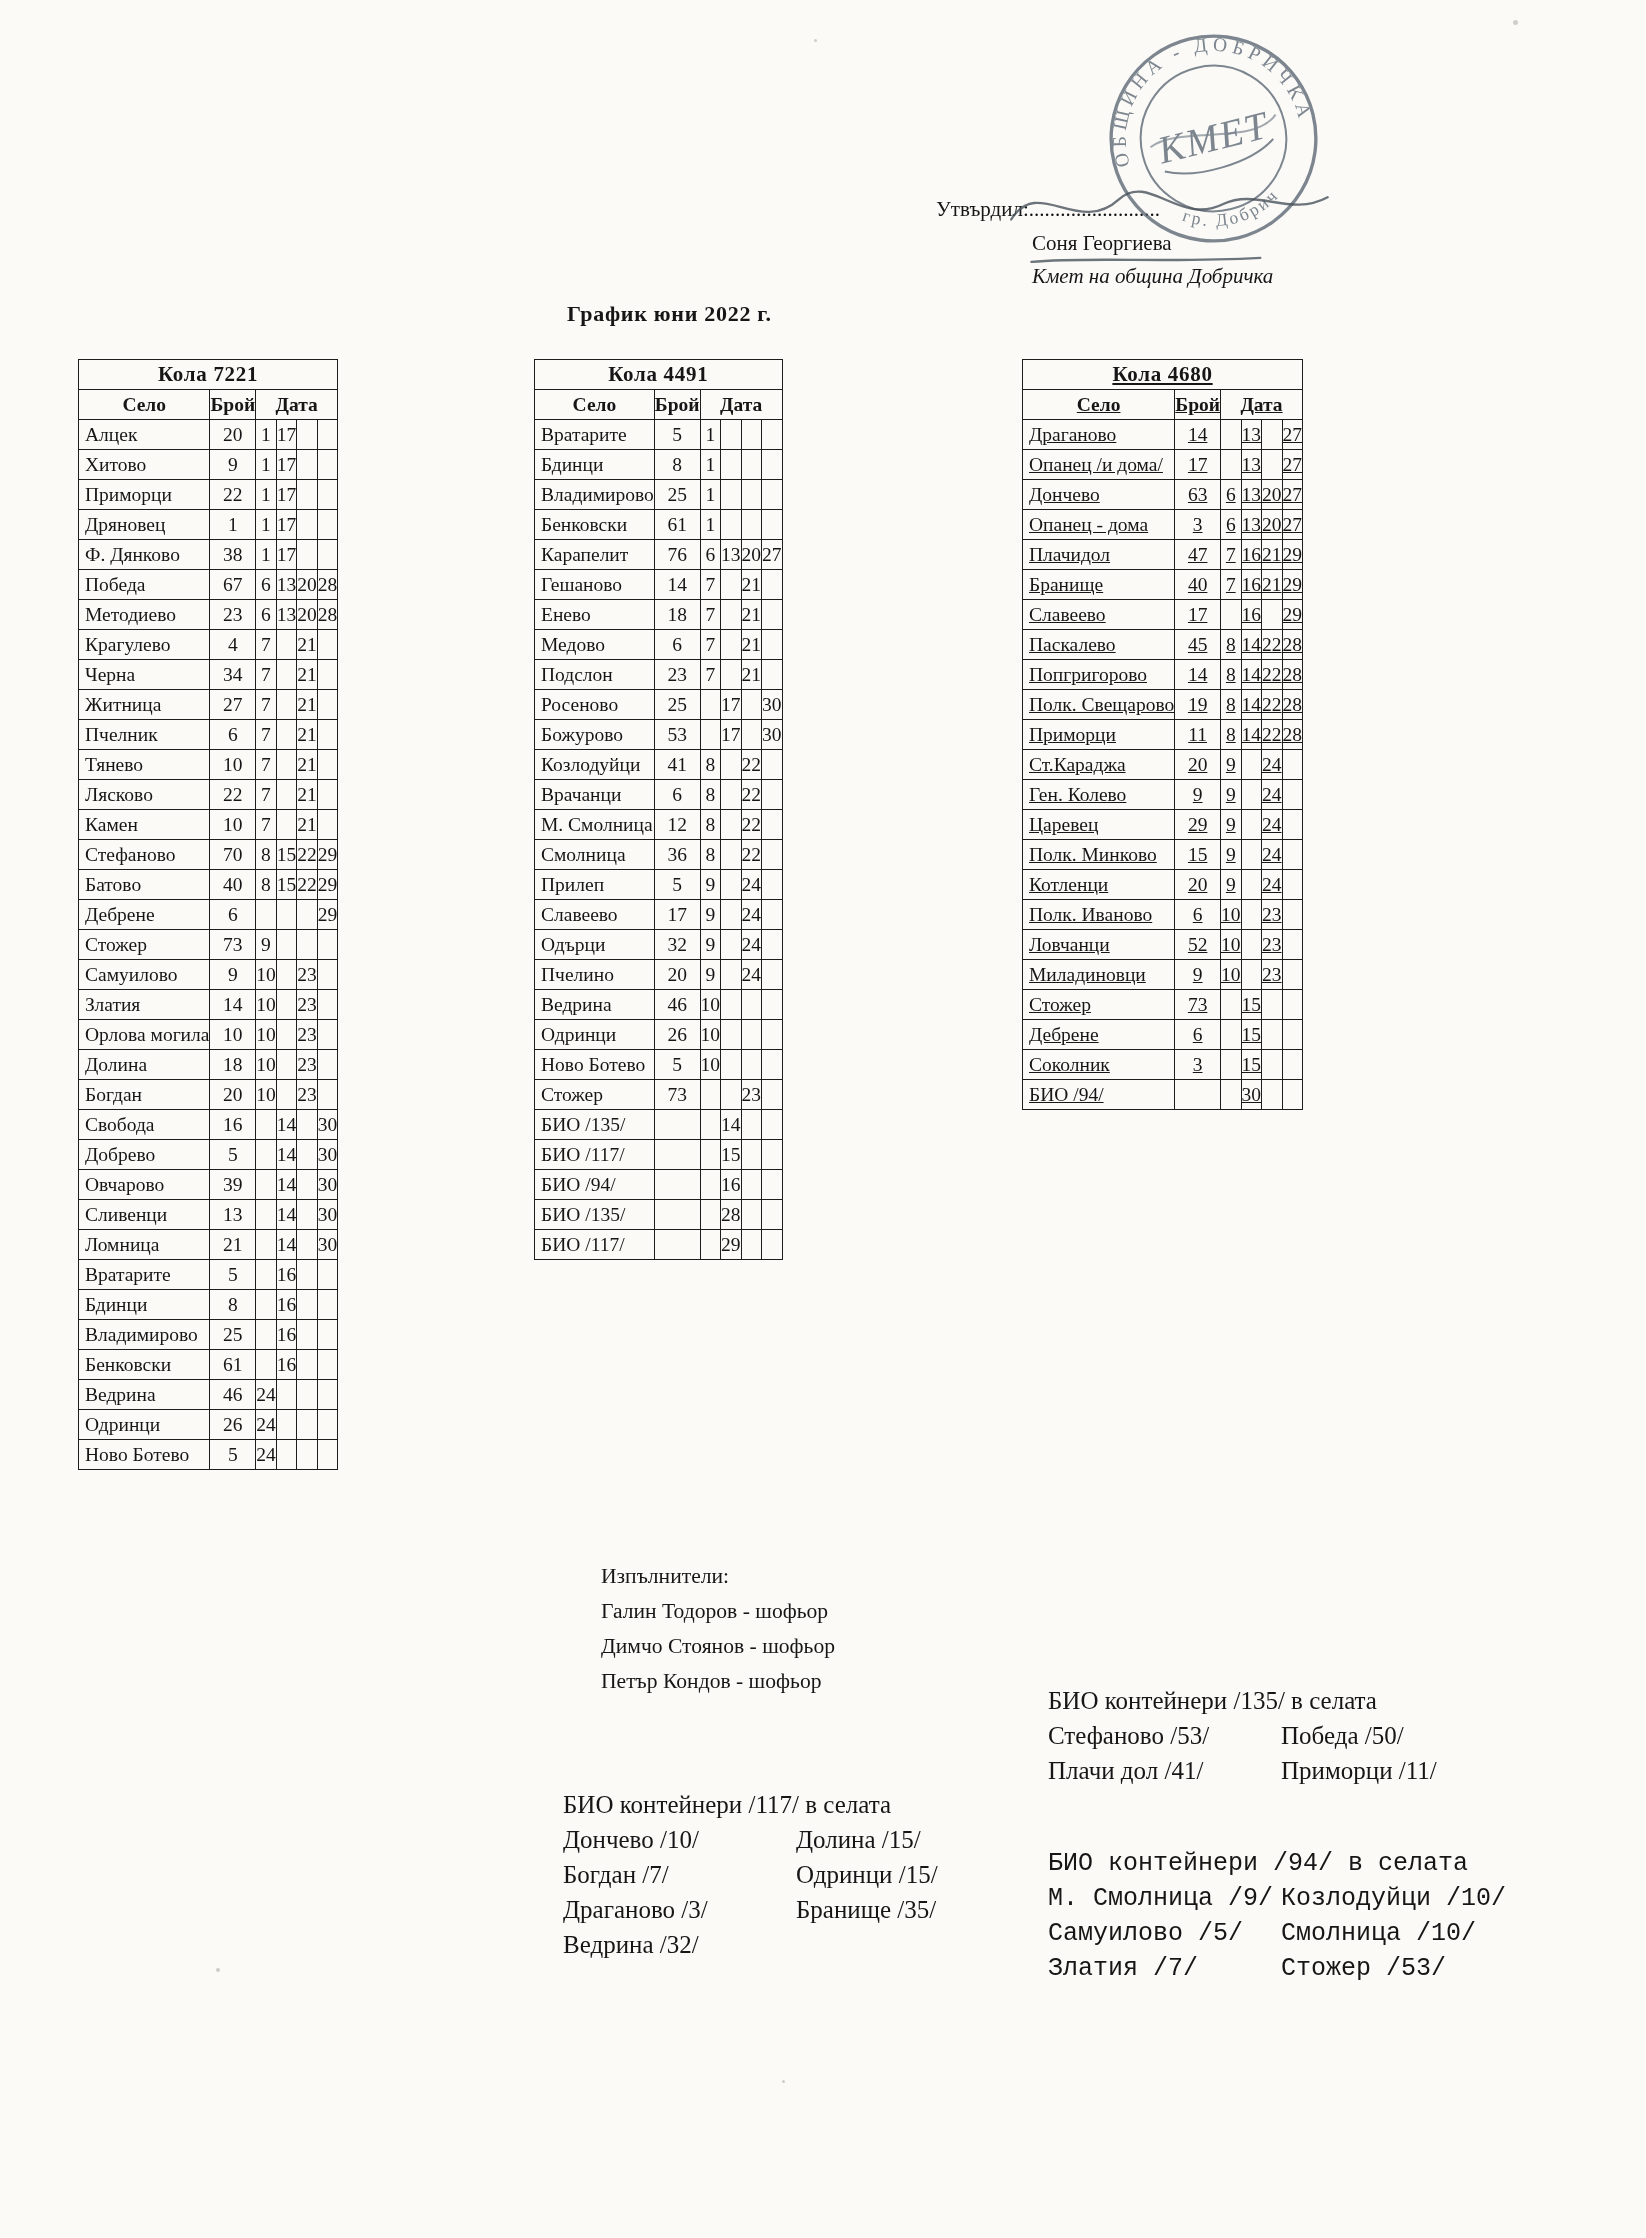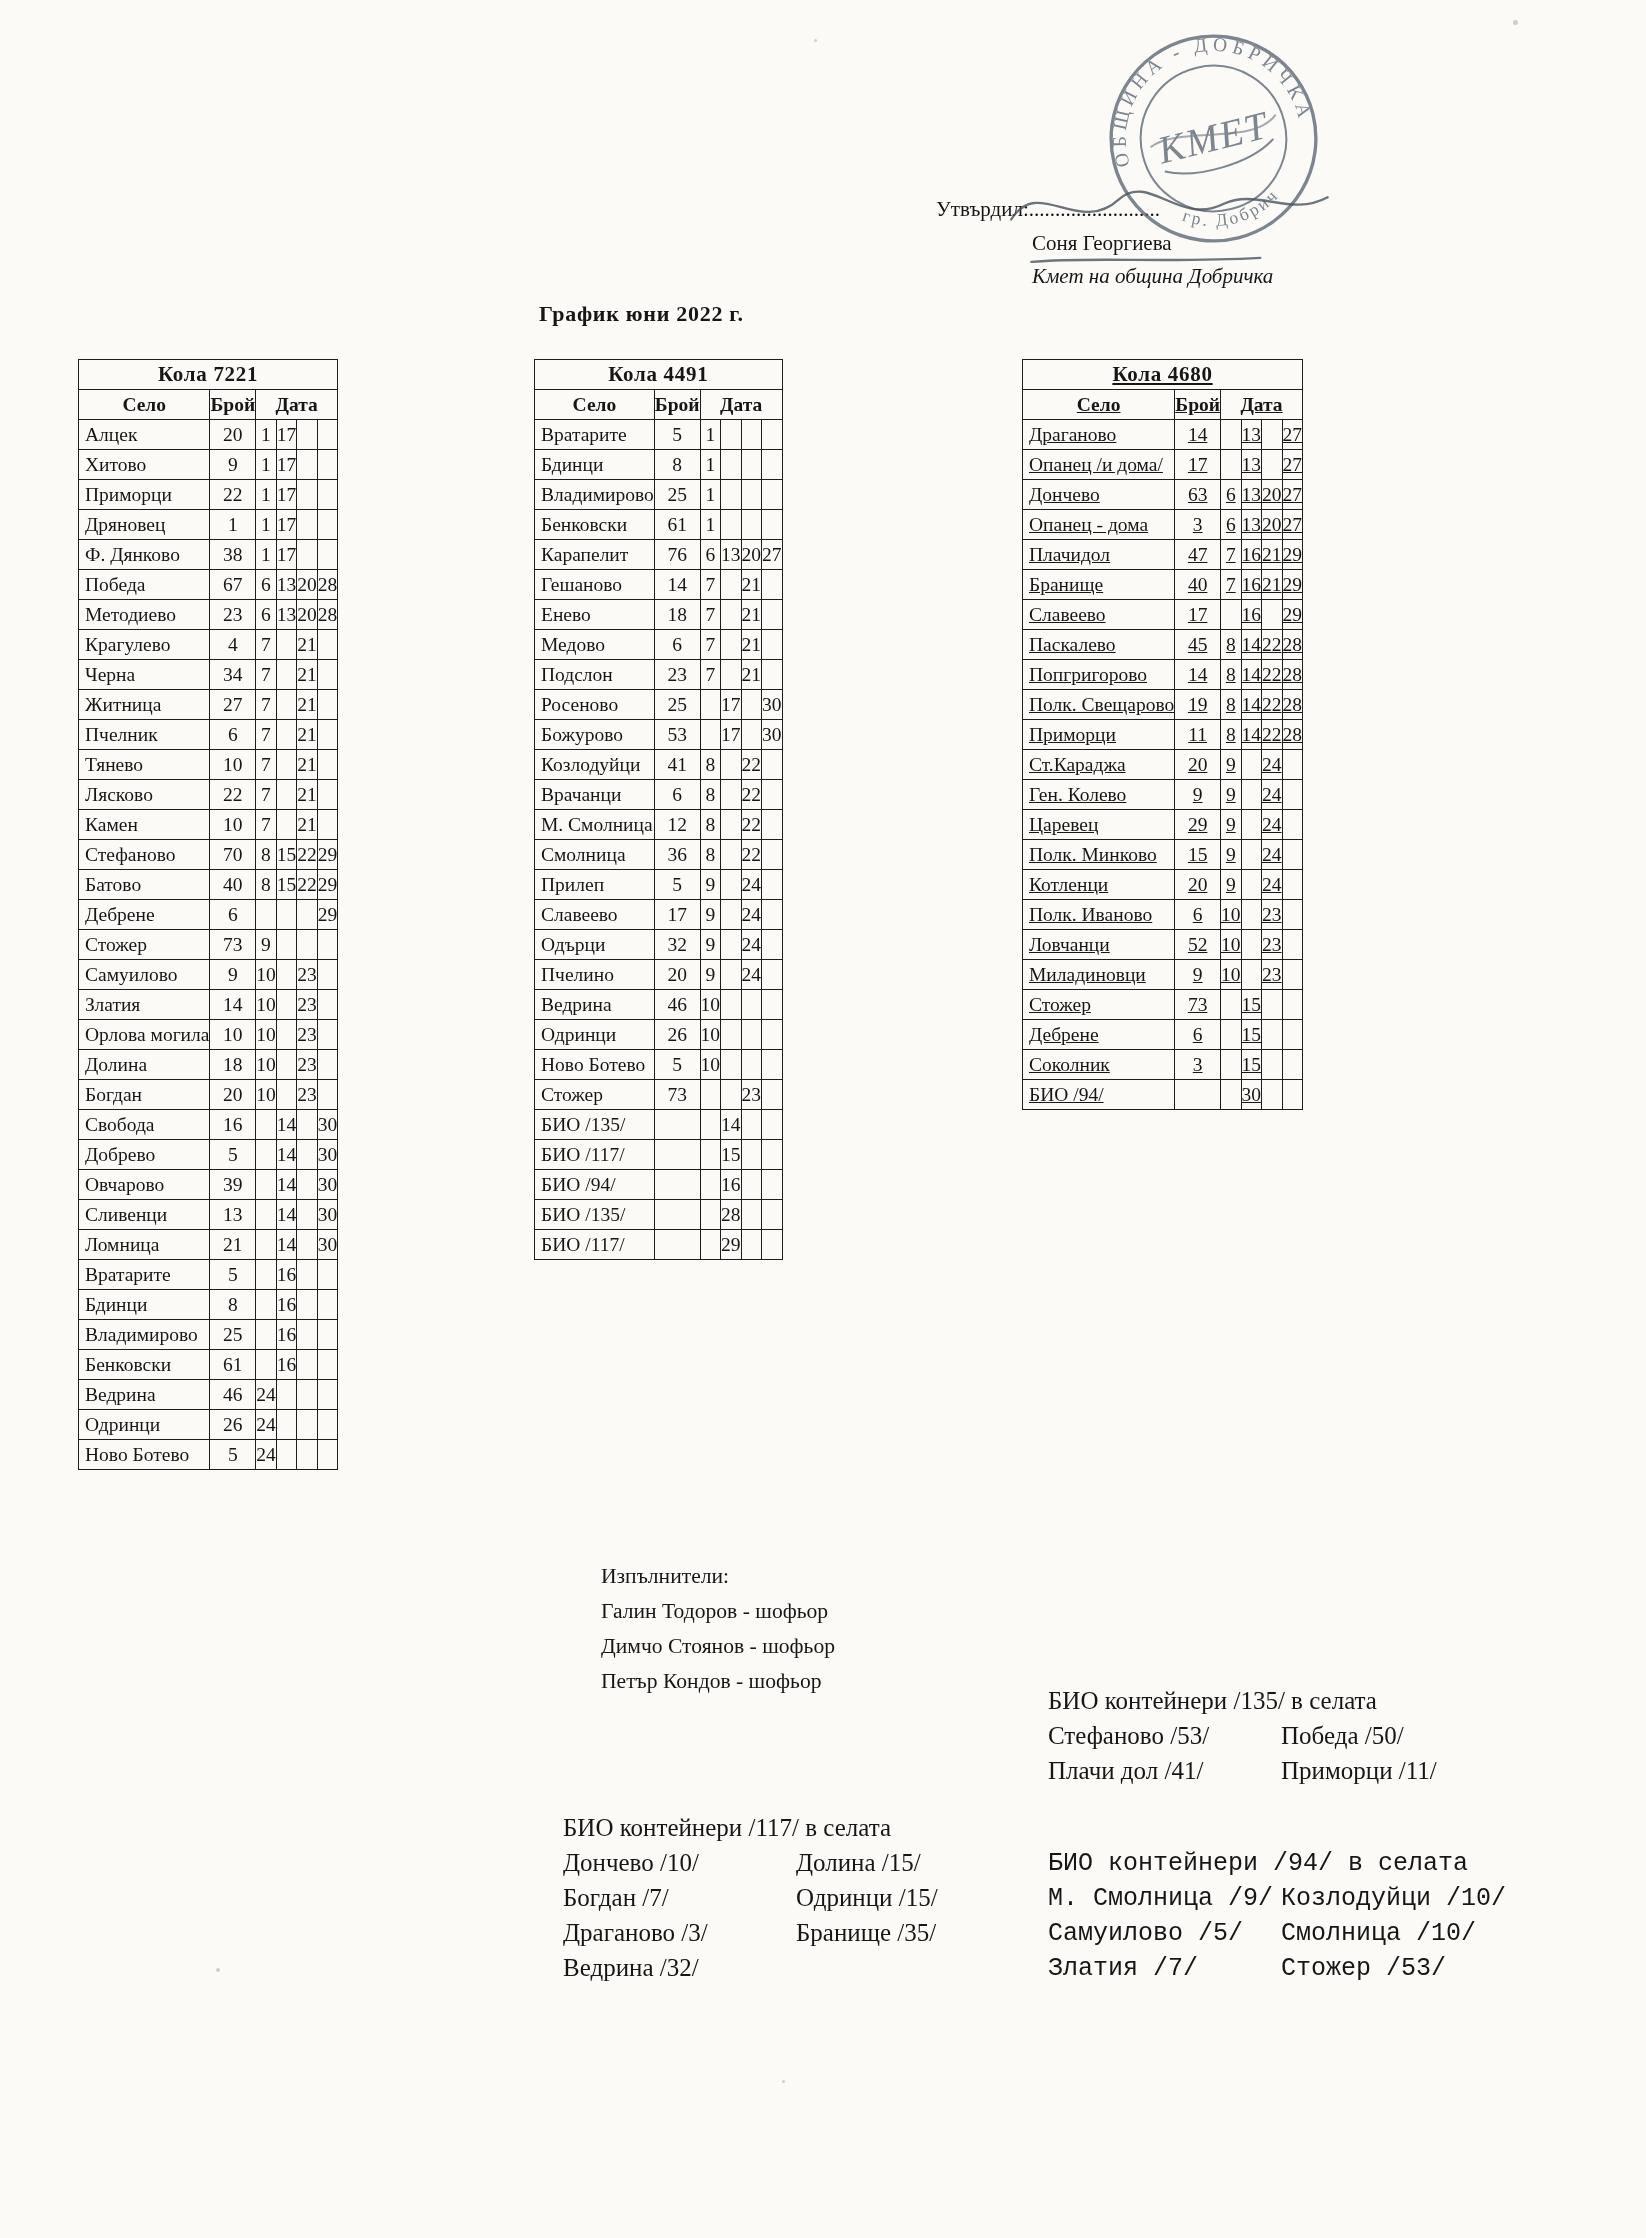--- a/index.html
+++ b/index.html
@@ -5,21 +5,21 @@
   * { margin:0; padding:0; box-sizing:border-box; }
   html,body { width:1646px; height:2239px; }
   body {
     position:relative;
     background:#fbfaf7;
     font-family:"Liberation Serif", serif;
     color:#161616;
     overflow:hidden;
   }
   .doc-title {
-    position:absolute; left:539px; top:301px;
+    position:absolute; left:567px; top:301px;
     font-size:22px; font-weight:bold; letter-spacing:0.7px;
   }
   .approval { position:absolute; left:936px; top:197px; font-size:21px; }
   .approval .l2 { position:absolute; left:96px; top:34px; white-space:nowrap; }
   .approval .l3 { position:absolute; left:96px; top:67px; font-style:italic; white-space:nowrap; }
   .stamp-wrap { position:absolute; left:1099px; top:24px; width:229px; height:229px; pointer-events:none; }
   .sig-wrap { position:absolute; left:991px; top:162px; width:377px; height:115px; pointer-events:none; }
 
   .tables { position:absolute; left:78px; top:359px; }
   table.sched { position:absolute; top:0; border-collapse:collapse; table-layout:fixed; background:transparent; }
@@ -36,21 +36,21 @@
     text-align:center;
     vertical-align:middle;
   }
   .sched th { font-weight:bold; }
   .sched th.ttl { font-size:21px; letter-spacing:0.7px; }
   .sched td.v { text-align:left; padding-left:6px; }
 
   .executors { position:absolute; left:563px; top:1559px; font-size:21.6px; line-height:35px;margin-left:38px; }
   .bio { position:absolute; font-size:25px; line-height:35px; }
   .bio-135 { left:1048px; top:1683px; }
-  .bio-117 { left:563px;  top:1787px;margin-top:23px; }
+  .bio-117 { left:563px;  top:1787px; }
   .bio-94  { left:1048px; top:1846px;font-family:Liberation Mono, monospace; }
   .bio-row { display:grid; grid-template-columns:233px auto; }
 
   .speck { position:absolute; background:#9a9a93; border-radius:50%; opacity:.45; }
 </style>
 </head>
 <body>
 
 <div class="approval">
   <span>Утвърдил:.........................</span>

